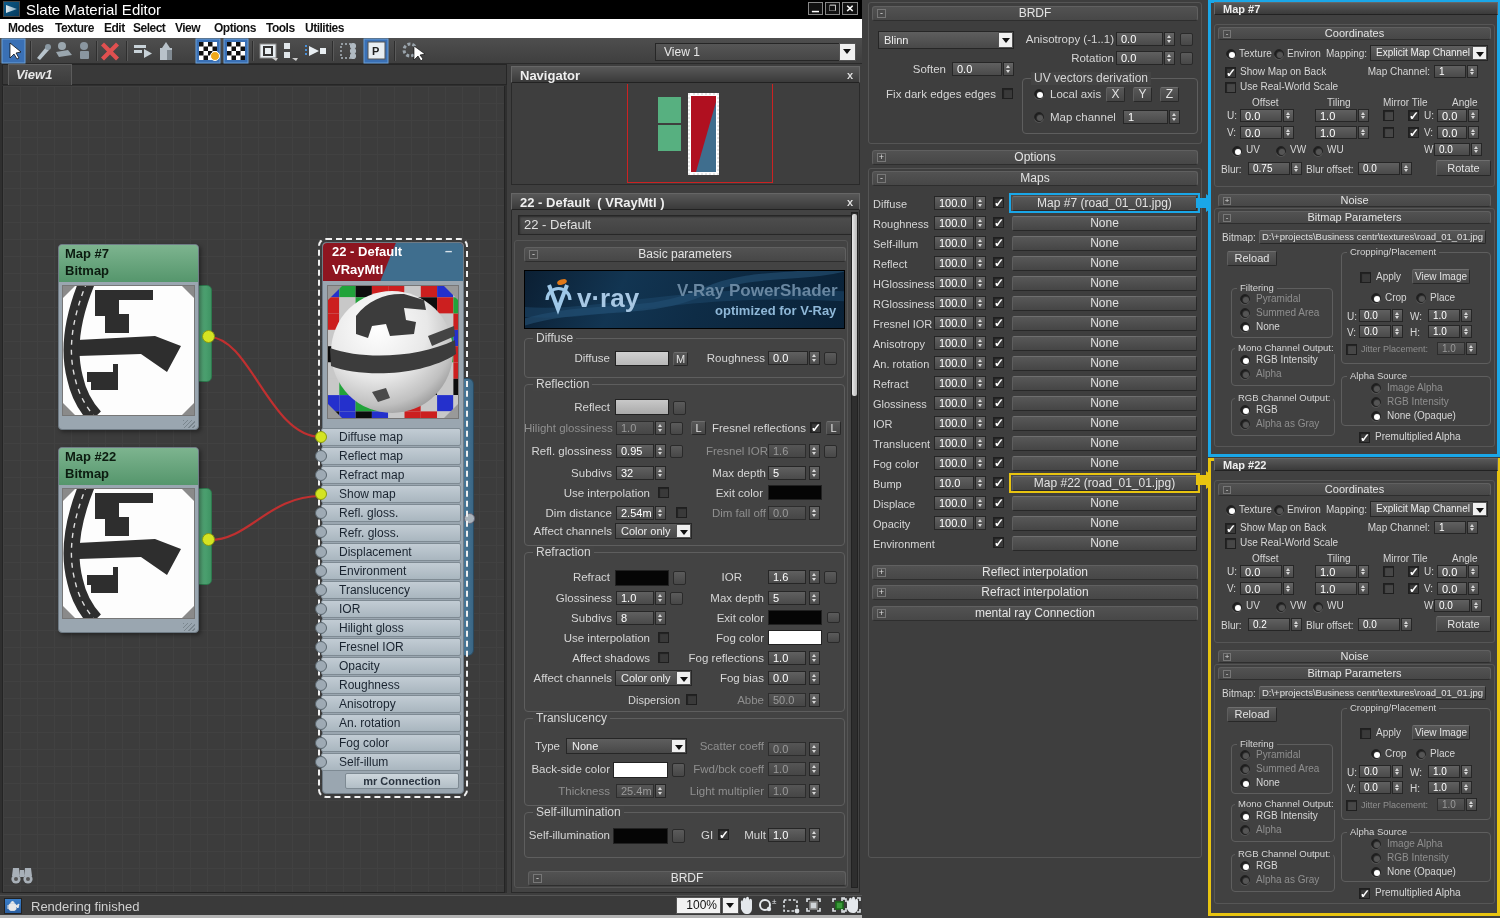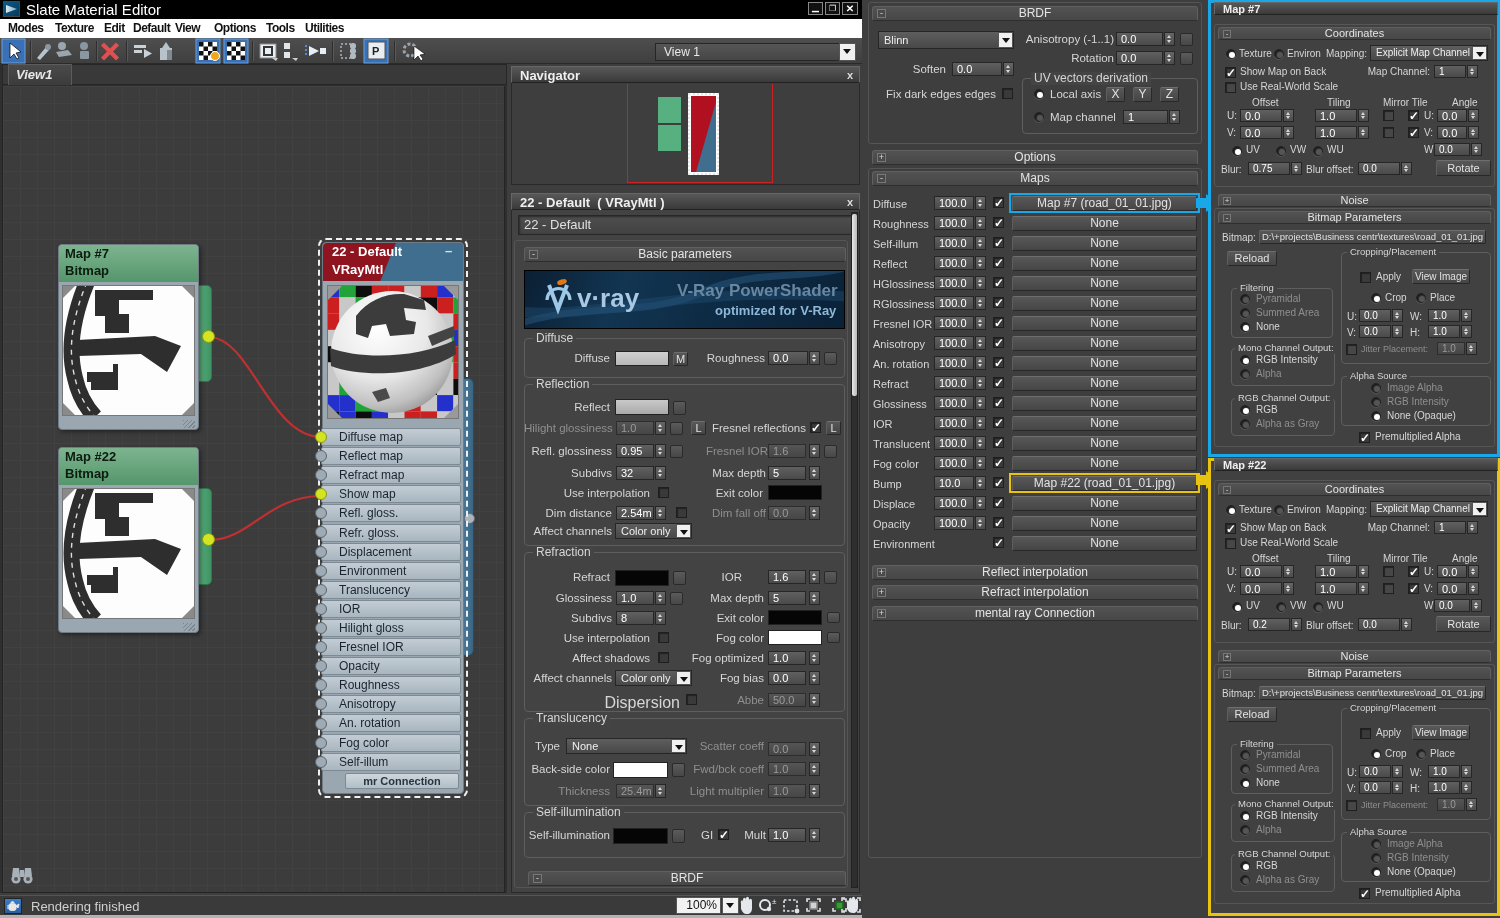--- a/index.html
+++ b/index.html
@@ -64,21 +64,21 @@
  <div class="abs" style="left:2px;top:3px;width:11px;height:8px;background:linear-gradient(90deg,#dfe9ee,#7aa6c0);clip-path:polygon(0 0,100% 50%,0 100%);"></div>
 </div>
 <div class="abs" style="left:26px;top:1px;color:#fff;font-size:15px;">Slate Material Editor</div>
 <div class="abs" style="left:808px;top:2px;width:15px;height:13px;background:#111;border:1px solid #888;color:#fff;font-size:9px;text-align:center;line-height:9px;">▁</div>
 <div class="abs" style="left:825px;top:2px;width:15px;height:13px;background:#111;border:1px solid #888;color:#fff;font-size:8px;text-align:center;line-height:12px;">❐</div>
 <div class="abs" style="left:842px;top:2px;width:16px;height:13px;background:#111;border:1px solid #888;color:#fff;font-size:10px;font-weight:bold;text-align:center;line-height:12px;">✕</div>
 <div class="abs" style="left:0;top:19px;width:862px;height:19px;background:#fff;"></div>
 <div class="abs mi" style="left:8px;">Modes</div>
 <div class="abs mi" style="left:55px;">Texture</div>
 <div class="abs mi" style="left:104px;">Edit</div>
-<div class="abs mi" style="left:133px;">Default</div>
+<div class="abs mi" style="left:133px;">Select</div>
 <div class="abs mi" style="left:175px;">View</div>
 <div class="abs mi" style="left:214px;">Options</div>
 <div class="abs mi" style="left:266px;">Tools</div>
 <div class="abs mi" style="left:305px;">Utilities</div>
 <div class="abs" style="left:0;top:38px;width:862px;height:26px;background:linear-gradient(#4e4e4e,#3f3f3f);border-bottom:1px solid #2a2a2a;"></div>
 
 <svg class="abs" style="left:0;top:38px;" width="440" height="26" viewBox="0 0 440 26">
  <rect x="2" y="1" width="23" height="24" fill="#3a70b5" stroke="#6ba0d8" stroke-width="1"></rect>
  <path d="M10 5 L10 20 L14 16 L17 21 L19 20 L16 15 L21 14 Z" fill="#fff" stroke="#000" stroke-width="0.7"></path>
  <rect x="30" y="3" width="1" height="20" fill="#2e2e2e"></rect>
@@ -516,30 +516,30 @@
 <div class="lblr" style="left:676px;top:612px;width:88px;font-size:11.5px;">Exit color</div>
 <div class="swatch" style="left:768px;top:610px;width:54px;height:15px;background:#050505;"></div>
 <div class="mapbox" style="left:827px;top:612px;height:11px;"></div>
 <div class="lblr" style="left:524px;top:632px;width:126px;font-size:11.5px;">Use interpolation</div>
 <div class="chk" style="left:658px;top:632px;"></div>
 <div class="lblr" style="left:676px;top:632px;width:88px;font-size:11.5px;">Fog color</div>
 <div class="swatch" style="left:768px;top:630px;width:54px;height:15px;background:#fff;"></div>
 <div class="mapbox" style="left:827px;top:632px;height:11px;"></div>
 <div class="lblr" style="left:524px;top:652px;width:126px;font-size:11.5px;">Affect shadows</div>
 <div class="chk" style="left:658px;top:652px;"></div>
-<div class="lblr" style="left:670px;top:652px;width:94px;font-size:11.5px;">Fog optimized</div>
+<div class="lblr" style="left:670px;top:652px;width:94px;font-size:11.5px;">Fog reflections</div>
 <div class="fld" style="left:768px;top:651px;width:38px;height:14px;font-size:11px;">1.0</div>
 <div class="spin" style="left:809px;top:651px;height:14px;"></div>
 <div class="lblr" style="left:524px;top:672px;width:88px;font-size:11.5px;">Affect channels</div>
 <div class="drop" style="left:615px;top:670px;width:77px;height:16px;font-size:11px;line-height:14px;">Color only</div>
 <div class="droparr" style="left:676px;top:671px;width:15px;height:14px;"></div>
 <div class="lblr" style="left:700px;top:672px;width:64px;font-size:11.5px;">Fog bias</div>
 <div class="fld" style="left:768px;top:671px;width:38px;height:14px;font-size:11px;">0.0</div>
 <div class="spin" style="left:809px;top:671px;height:14px;"></div>
-<div class="lblr" style="left:560px;top:694px;width:120px;font-size:16px;">Dispersion</div>
+<div class="lblr" style="left:560px;top:694px;width:120px;font-size:11px;">Dispersion</div>
 <div class="chk" style="left:686px;top:694px;"></div>
 <div class="lblr gray" style="left:700px;top:694px;width:64px;font-size:11.5px;">Abbe</div>
 <div class="fldg" style="left:768px;top:693px;width:38px;height:14px;font-size:11px;">50.0</div>
 <div class="spin" style="left:809px;top:693px;height:14px;"></div>
 <div class="grp" style="left:524px;top:718px;width:321px;height:88px;">
     <span class="grplbl">Translucency</span>
   </div>
 <div class="lblr" style="left:530px;top:740px;width:30px;font-size:11.5px;">Type</div>
 <div class="drop" style="left:566px;top:738px;width:121px;height:16px;font-size:11px;line-height:14px;">None</div>
 <div class="droparr" style="left:671px;top:739px;width:15px;height:14px;"></div>

